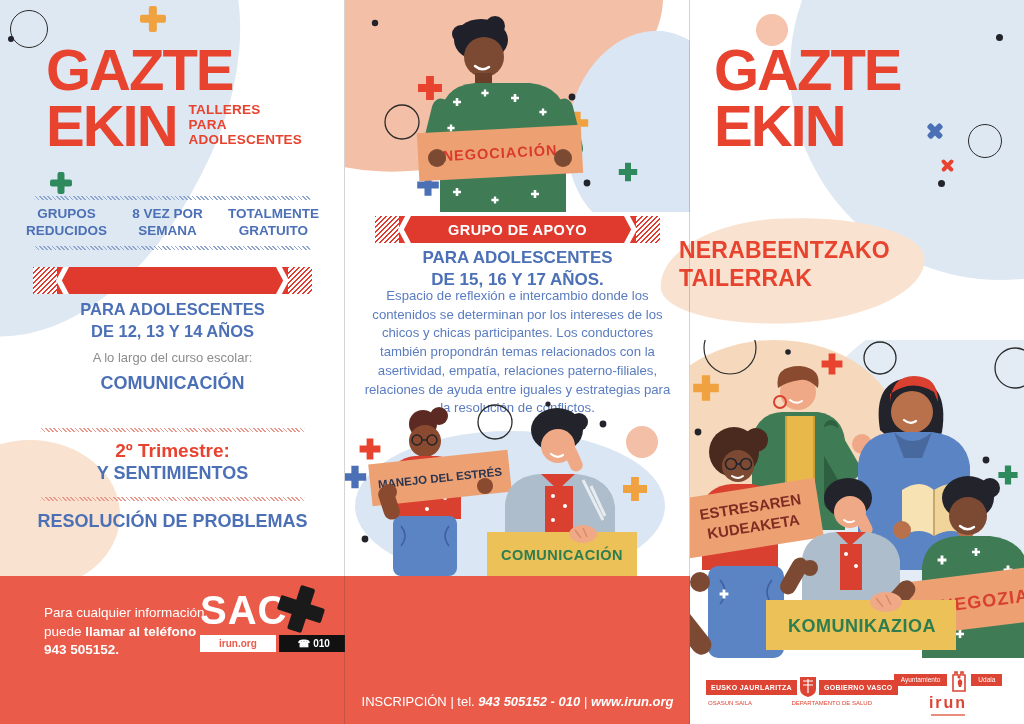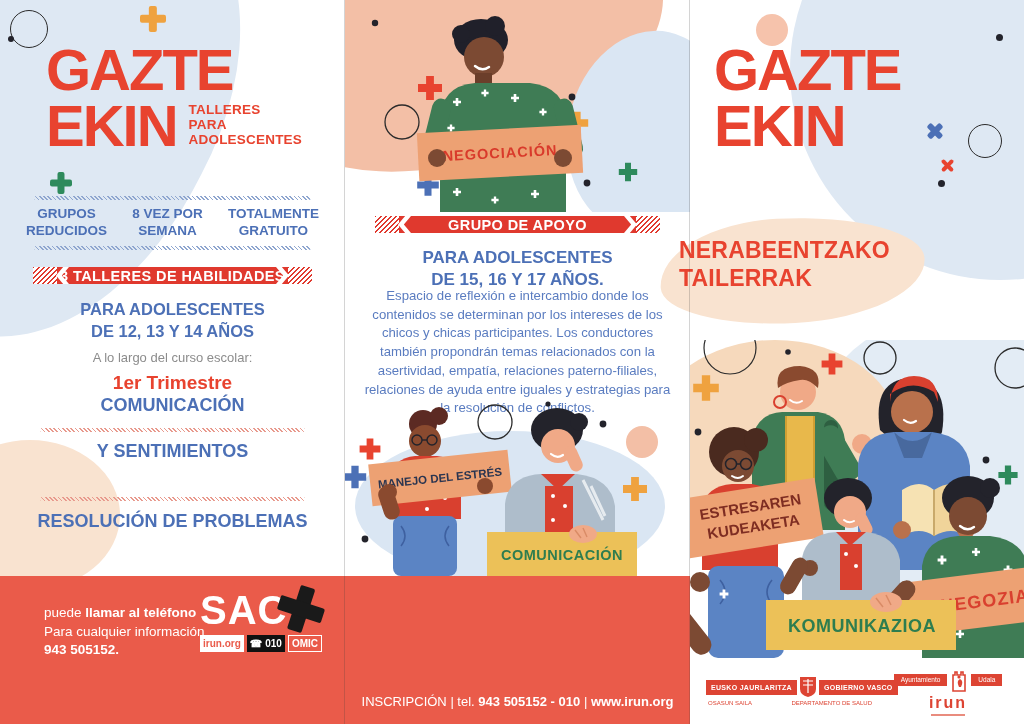--- a/index.html
+++ b/index.html
@@ -40,21 +40,21 @@
   .big-title{font-size:58px;line-height:56px;font-weight:bold;color:var(--red);letter-spacing:-2px;}
   .title-row{display:flex;align-items:flex-end;}
   .subtitle{color:var(--red);font-weight:bold;font-size:13.5px;line-height:1.12;margin-left:12px;margin-bottom:7px;letter-spacing:.2px;}
 
   .hatch{position:absolute;height:4px;border-radius:2px;}
   .hatch-blue{background:repeating-linear-gradient(45deg,#8FA6CF 0 1.2px,transparent 1.2px 3px);}
   .hatch-red{background:repeating-linear-gradient(45deg,#E89A8E 0 1.2px,transparent 1.2px 3px);}
 
   .features{left:26px;top:206px;width:293px;display:flex;justify-content:space-between;text-align:center;color:var(--blue);font-weight:bold;font-size:13.5px;line-height:1.25;}
 
-  .ribbon{position:absolute;height:17px;background:var(--banner);display:flex;align-items:center;justify-content:center;color:#fff;font-weight:bold;font-size:14.5px;letter-spacing:.4px;white-space:nowrap;}
+  .ribbon{position:absolute;height:27px;background:var(--banner);display:flex;align-items:center;justify-content:center;color:#fff;font-weight:bold;font-size:14.5px;letter-spacing:.4px;white-space:nowrap;}
   .ribbon::before,.ribbon::after{content:"";position:absolute;top:0;bottom:0;width:24px;background:repeating-linear-gradient(135deg,var(--banner) 0 1.4px,#fff 1.4px 3.6px);}
   .ribbon::before{left:0;}
   .ribbon::after{right:0;}
   .chev{position:absolute;top:0;bottom:0;width:13px;background:#fff;}
   .chev-l{left:23px;clip-path:polygon(55% 0,100% 0,45% 50%,100% 100%,55% 100%,0 50%);}
   .chev-r{right:23px;clip-path:polygon(45% 0,0 0,55% 50%,0 100%,45% 100%,100% 50%);}
 
   .center{text-align:center;}
   .lp-heading{left:0;top:299px;width:345px;color:var(--blue);font-weight:bold;font-size:16.5px;line-height:1.32;}
   .lp-note{left:0;top:350px;width:345px;color:var(--gray);font-size:13px;}
@@ -63,33 +63,33 @@
 
   
   .footer-red{position:absolute;top:576px;height:148px;background:var(--salmon);}
   .lf-text{position:absolute;left:44px;top:28px;color:#fff;font-size:13.5px;line-height:1.38;}
   .lf-text b{font-weight:bold;}
 
   .sac{position:absolute;left:200px;top:14px;width:125px;}
   .sac-name{color:#fff;font-weight:bold;font-size:40px;letter-spacing:1px;line-height:40px;}
   .sac-plus{position:absolute;left:78px;top:-4px;width:46px;height:46px;color:#1A1A1A;transform:rotate(18deg);}
   .sac-row{display:flex;gap:3px;margin-top:5px;align-items:stretch;}
-  .sac-box{font-size:10px;font-weight:bold;padding:2px 3px;display:flex;align-items:center;gap:3px;}
+  .sac-box{font-size:10px;font-weight:bold;padding:2px 19px;display:flex;align-items:center;gap:3px;}
   .sac-web{background:#fff;color:var(--salmon);}
   .sac-phone{background:#111;color:#fff;}
   .sac-omic{border:1.5px solid #fff;color:#fff;}
 
   
   .mp-heading{left:345px;top:247px;width:345px;color:var(--blue);font-weight:bold;font-size:17px;line-height:1.3;}
   .mp-body{left:362px;top:287px;width:311px;color:var(--body-blue);font-size:13.2px;line-height:1.42;text-align:center;}
   .insc-box{position:absolute;left:32px;top:15px;width:282px;height:92px;border:3px solid #fff;color:#fff;display:flex;flex-direction:column;align-items:center;justify-content:center;gap:3px;}
   .insc-box .l1{font-size:14.5px;}
   .insc-box .l23{font-size:18.5px;font-weight:bold;letter-spacing:.4px;}
   .insc-line{position:absolute;left:0;top:118px;width:345px;text-align:center;color:#fff;font-size:13px;}
-  .insc-line b{font-weight:bold;}
+  .insc-line b{font-weight:bold;font-style:italic;}
 
   
   .rp-blob-blue{left:790px;top:-140px;width:420px;height:420px;background:var(--blob-blue);border-radius:50%;}
   .rp-blob-peach{left:660px;top:218px;width:265px;height:105px;background:var(--blob-peach-light);border-radius:45% 55% 50% 50%/60% 45% 55% 40%;transform:rotate(-3deg);}
   .rp-title{left:714px;top:42px;}
   .rp-heading{left:679px;top:236px;color:var(--red);font-weight:bold;font-size:23px;line-height:1.22;letter-spacing:.2px;}
 
   .rp-logoband{position:absolute;left:690px;top:658px;width:334px;height:66px;background:#fff;display:flex;align-items:center;justify-content:space-between;padding:0 16px;}
   .gv-logo{display:flex;flex-direction:column;width:168px;}
   .gv-row{display:flex;align-items:center;}
@@ -147,47 +147,46 @@
         </div>
       <div>
           <div>TOTALMENTE</div>
           <div>GRATUITO</div>
         </div>
     </div>
     <div class="hatch hatch-blue" style="left:34px;top:246px;width:277px;"></div>
 
     <div class="ribbon" style="left:33px;top:267px;width:279px;">
       <span class="chev chev-l"></span>
-      <span>3 TALLERES DE HABILIDADES</span>
       <span class="chev chev-r"></span>
     </div>
 
     <div class="abs lp-heading center">
       <div>PARA ADOLESCENTES</div>
       <div>DE 12, 13 Y 14 AÑOS</div>
     </div>
     <div class="abs lp-note center">A lo largo del curso escolar:</div>
 
     <div class="abs center" style="left:0;top:372px;width:345px;">
-      <div class="term">1er Trimestre</div>
       <div class="topic">COMUNICACIÓN</div>
     </div>
     <div class="hatch hatch-red" style="left:40px;top:428px;width:265px;"></div>
     <div class="abs center" style="left:0;top:440px;width:345px;">
+      <div class="term">2º Trimestre:</div>
       <div class="topic">Y SENTIMIENTOS</div>
     </div>
     <div class="hatch hatch-red" style="left:40px;top:497px;width:265px;"></div>
     <div class="abs center" style="left:0;top:510px;width:345px;">
       <div class="topic">RESOLUCIÓN DE PROBLEMAS</div>
     </div>
 
     <div class="footer-red" style="left:0;width:345px;">
       <div class="lf-text">
+        <div>Para cualquier información</div>
         <div><span>puede </span><b>llamar al teléfono</b></div>
-        <div>Para cualquier información</div>
         <b>943 505152.</b>
       </div>
       <div class="sac">
         <div class="sac-name">SAC</div>
         <div class="plus sac-plus"></div>
         <div class="sac-row">
           <span class="sac-box sac-web">irun.org</span>
           <span class="sac-box sac-phone">
               <span>☎</span>
               <span>010</span>

